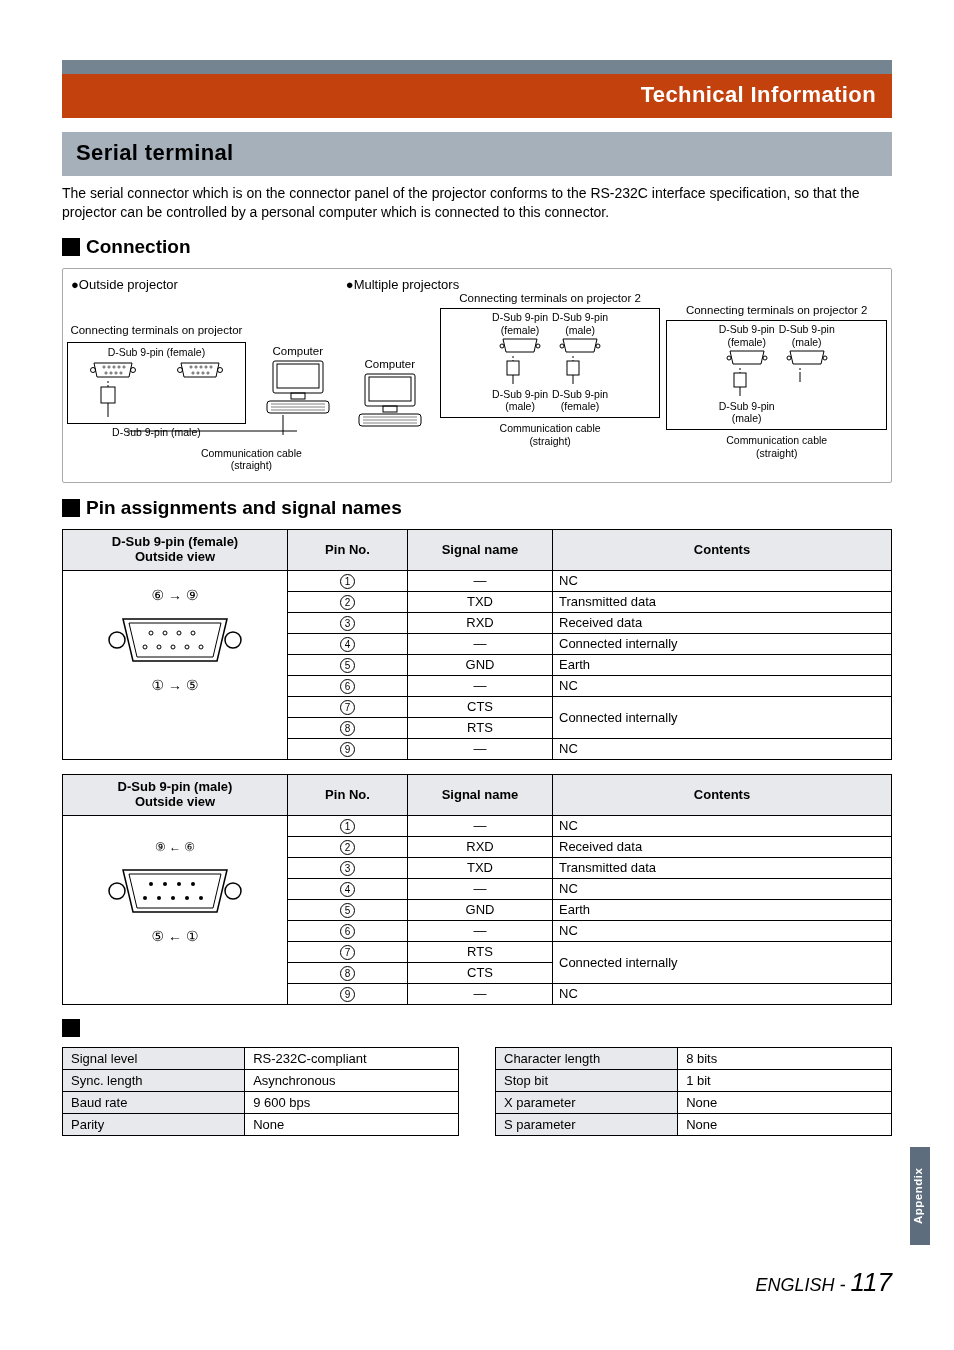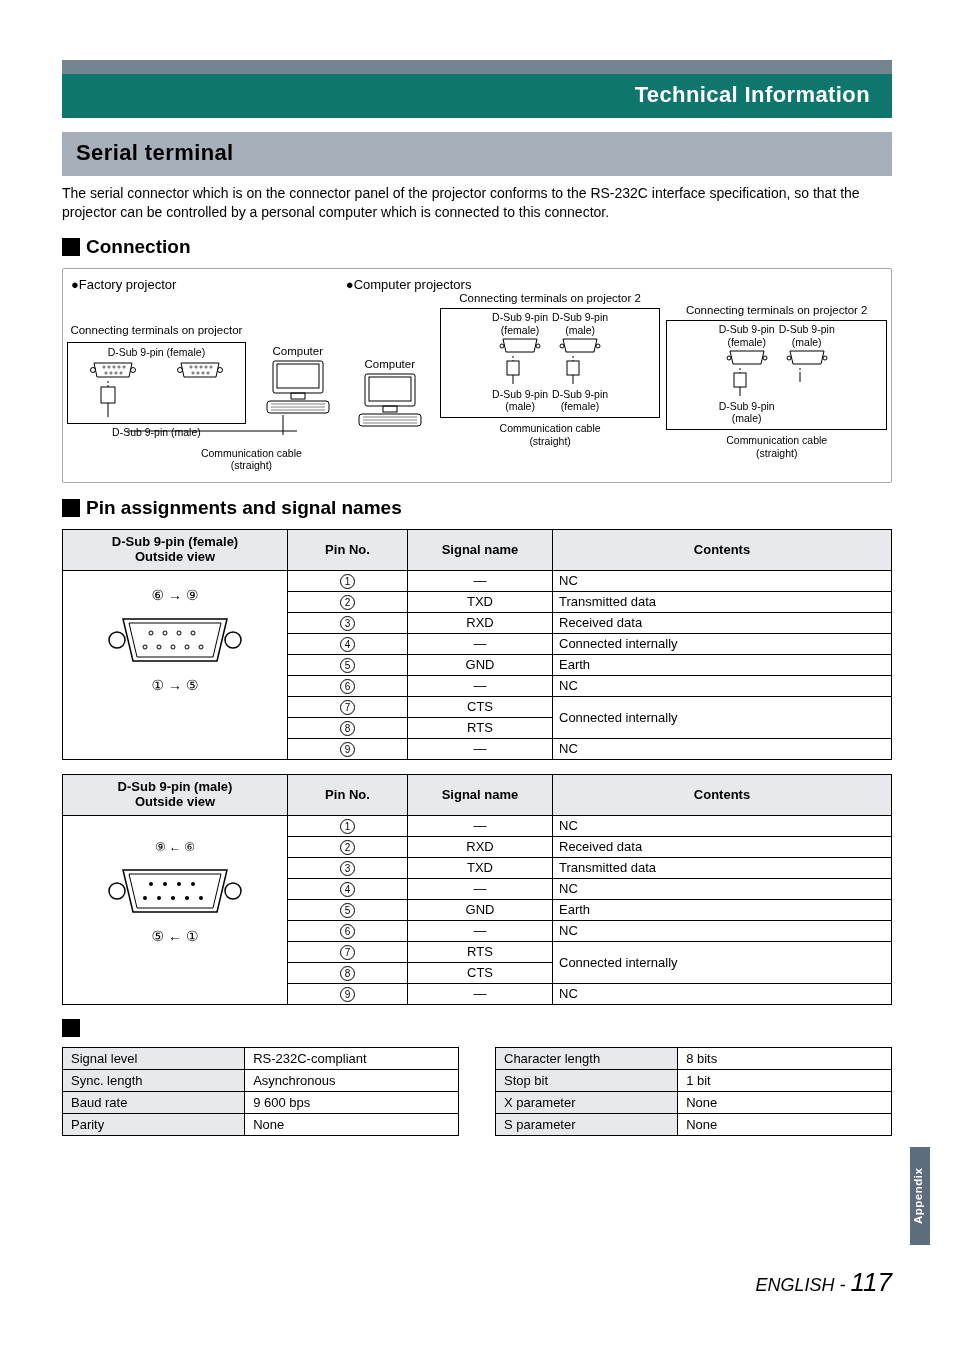--- a/index.html
+++ b/index.html
@@ -6,25 +6,25 @@
   body {
     width: 954px;
     height: 1350px;
     font-family: Arial, Helvetica, sans-serif;
     color: #000;
     position: relative;
     background: #fff;
   }
   .content { padding: 60px 62px 0 62px; }
   .title-bar {
-    background: #0f766e;
+    background: #c2410c;
     color: #fff;
     font-size: 22px;
     font-weight: bold;
-    padding: 8px 22px 10px 16px;
+    padding: 8px 16px 10px 16px;
     text-align: right;
     margin-bottom: 14px;
     border-top: 14px solid #758491;
     letter-spacing: 0.4px;
   }
   .section-bar {
     background: #a6b0ba;
     color: #000000;
     font-size: 22px;
     font-weight: bold;
@@ -73,21 +73,21 @@
   <div class="intro">The serial connector which is on the connector panel of the projector conforms to the RS-232C interface specification, so that the projector can be controlled by a personal computer which is connected to this connector.</div>
 
   <div class="subhead">
     <span class="sq"></span>
     <span class="txt">Connection</span>
   </div>
 
   <div class="conn-wrap">
 
     <div class="conn-col col-a">
-      <div class="bullet-line" style="margin-left:4px;">●Factory projector</div>
+      <div class="bullet-line" style="margin-left:4px;">●Outside projector</div>
       <div style="display:flex; align-items:flex-end; gap:4px; margin-top:32px;">
         <div style="flex:1;">
           <div class="small-lbl" style="white-space:pre-line;">Connecting terminals on projector</div>
           <div style="border:1px solid #000; padding:3px 6px 6px 6px; margin-top:4px; position:relative;">
             <div class="tiny-lbl">D-Sub 9-pin (female)</div>
             <div style="display:flex; justify-content:center; gap:10px;">
               <svg class="conn-svg" width="46" height="18">
                   <path d="M4 2h38l-3 14H7z" fill="none" stroke="#000"></path>
                   <circle cx="3" cy="9" r="2.5" stroke="#000" fill="none"></circle>
                   <circle cx="43" cy="9" r="2.5" stroke="#000" fill="none"></circle>
@@ -149,21 +149,21 @@
         </div>
       </div>
       <svg width="100%" height="22" style="margin-top:-14px;">
           <path d="M60 4 H230" stroke="#000" fill="none"></path>
         </svg>
       <div class="tiny-lbl" style="white-space:pre-line; margin-top:-6px; text-align:center; padding-left:90px;">Communication cable
 (straight)</div>
     </div>
 
     <div class="conn-col col-b">
-      <div class="bullet-line">●Computer projectors</div>
+      <div class="bullet-line">●Multiple projectors</div>
       <div style="display:flex; gap:6px; align-items:flex-start;">
         <div style="width:88px; text-align:center; margin-top:66px;">
           <div class="small-lbl">Computer</div>
           <svg class="comp-svg" width="66" height="56">
             <rect x="8" y="2" width="50" height="32" rx="2" fill="none" stroke="#000"></rect>
             <rect x="12" y="5" width="42" height="24" fill="none" stroke="#000"></rect>
             <rect x="2" y="42" width="62" height="12" rx="3" fill="none" stroke="#000"></rect>
             <g stroke="#000" stroke-width="0.5">
                 <line x1="6" y1="45" x2="60" y2="45"></line>
                 <line x1="6" y1="48" x2="60" y2="48"></line>

